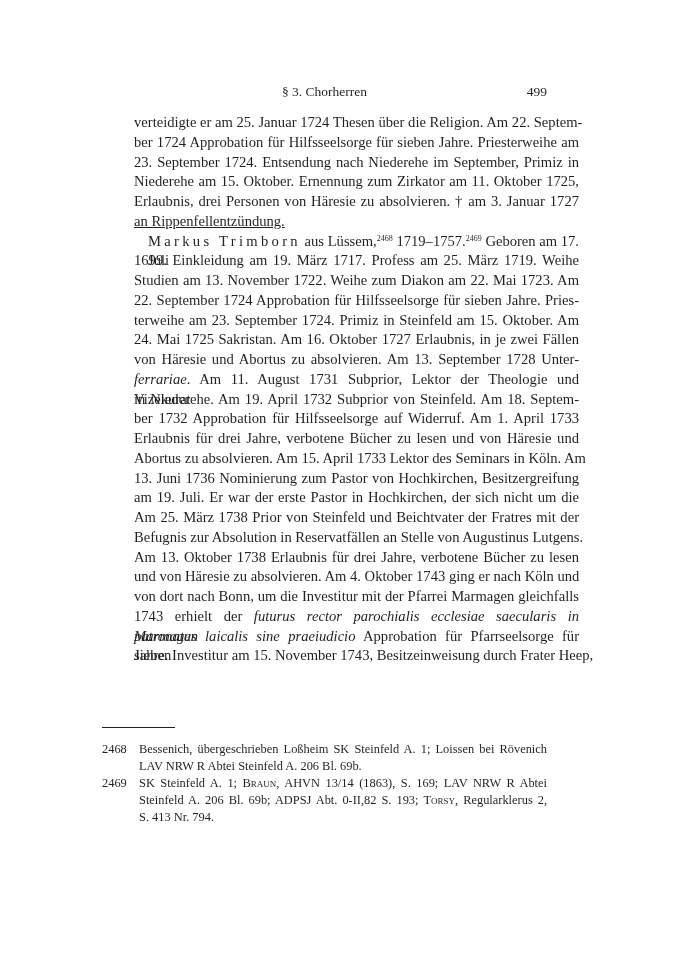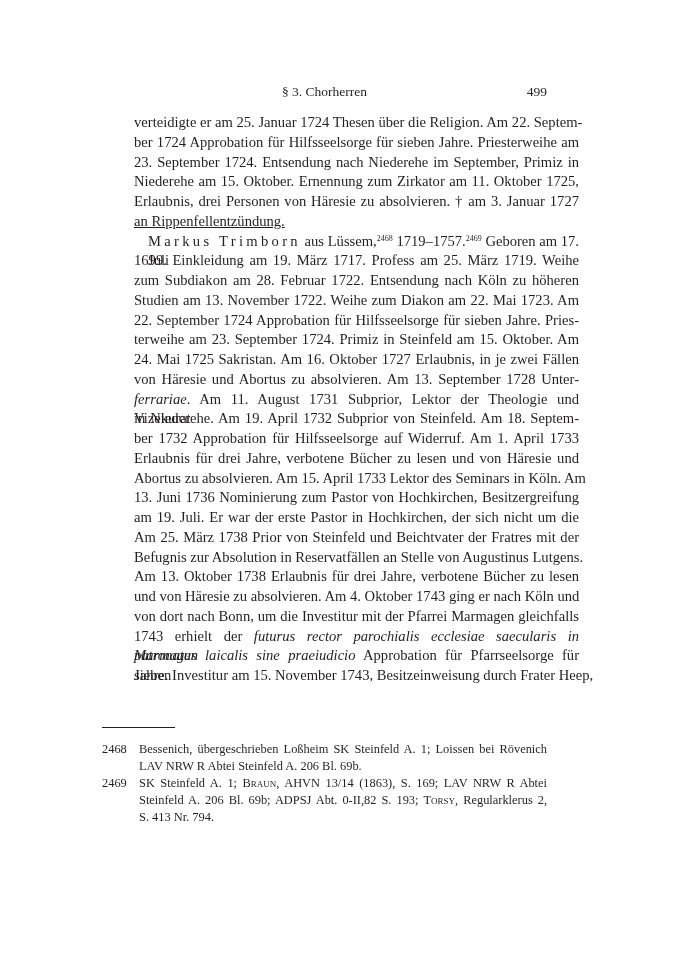--- a/index.html
+++ b/index.html
@@ -39,21 +39,20 @@
     <span class="line">ber 1724 Approbation für Hilfsseelsorge für sieben Jahre. Priesterweihe am</span>
     <span class="line">23. September 1724. Entsendung nach Niederehe im September, Primiz in</span>
     <span class="line">Niederehe am 15. Oktober. Ernennung zum Zirkator am 11. Oktober 1725,</span>
     <span class="line">Erlaubnis, drei Personen von Häresie zu absolvieren. † am 3. Januar 1727</span>
     <span class="line last">an Rippenfellentzündung.</span>
   </div>
 
   <div>
     <span class="line indent"><span><span class="spaced">Markus Trimborn</span><span> aus Lüssem,</span><sup>2468</sup><span> 1719–1757.</span><sup>2469</sup><span> Geboren am 17. Juli</span></span></span>
     <span class="line">1699. Einkleidung am 19. März 1717. Profess am 25. März 1719. Weihe</span>
-    <span class="line">zum Subdiakon am 28. Februar 1722. Entsendung nach Köln zu höheren</span>
     <span class="line">Studien am 13. November 1722. Weihe zum Diakon am 22. Mai 1723. Am</span>
     <span class="line">22. September 1724 Approbation für Hilfsseelsorge für sieben Jahre. Pries-</span>
     <span class="line">terweihe am 23. September 1724. Primiz in Steinfeld am 15. Oktober. Am</span>
     <span class="line">24. Mai 1725 Sakristan. Am 16. Oktober 1727 Erlaubnis, in je zwei Fällen</span>
     <span class="line">von Häresie und Abortus zu absolvieren. Am 13. September 1728 Unter-</span>
     <span class="line"><span><span class="it">ferrariae</span><span>. Am 11. August 1731 Subprior, Lektor der Theologie und Vizekurat</span></span></span>
     <span class="line">in Niederehe. Am 19. April 1732 Subprior von Steinfeld. Am 18. Septem-</span>
     <span class="line">ber 1732 Approbation für Hilfsseelsorge auf Widerruf. Am 1. April 1733</span>
     <span class="line">Erlaubnis für drei Jahre, verbotene Bücher zu lesen und von Häresie und</span>
     <span class="line">Abortus zu absolvieren. Am 15. April 1733 Lektor des Seminars in Köln. Am</span>

